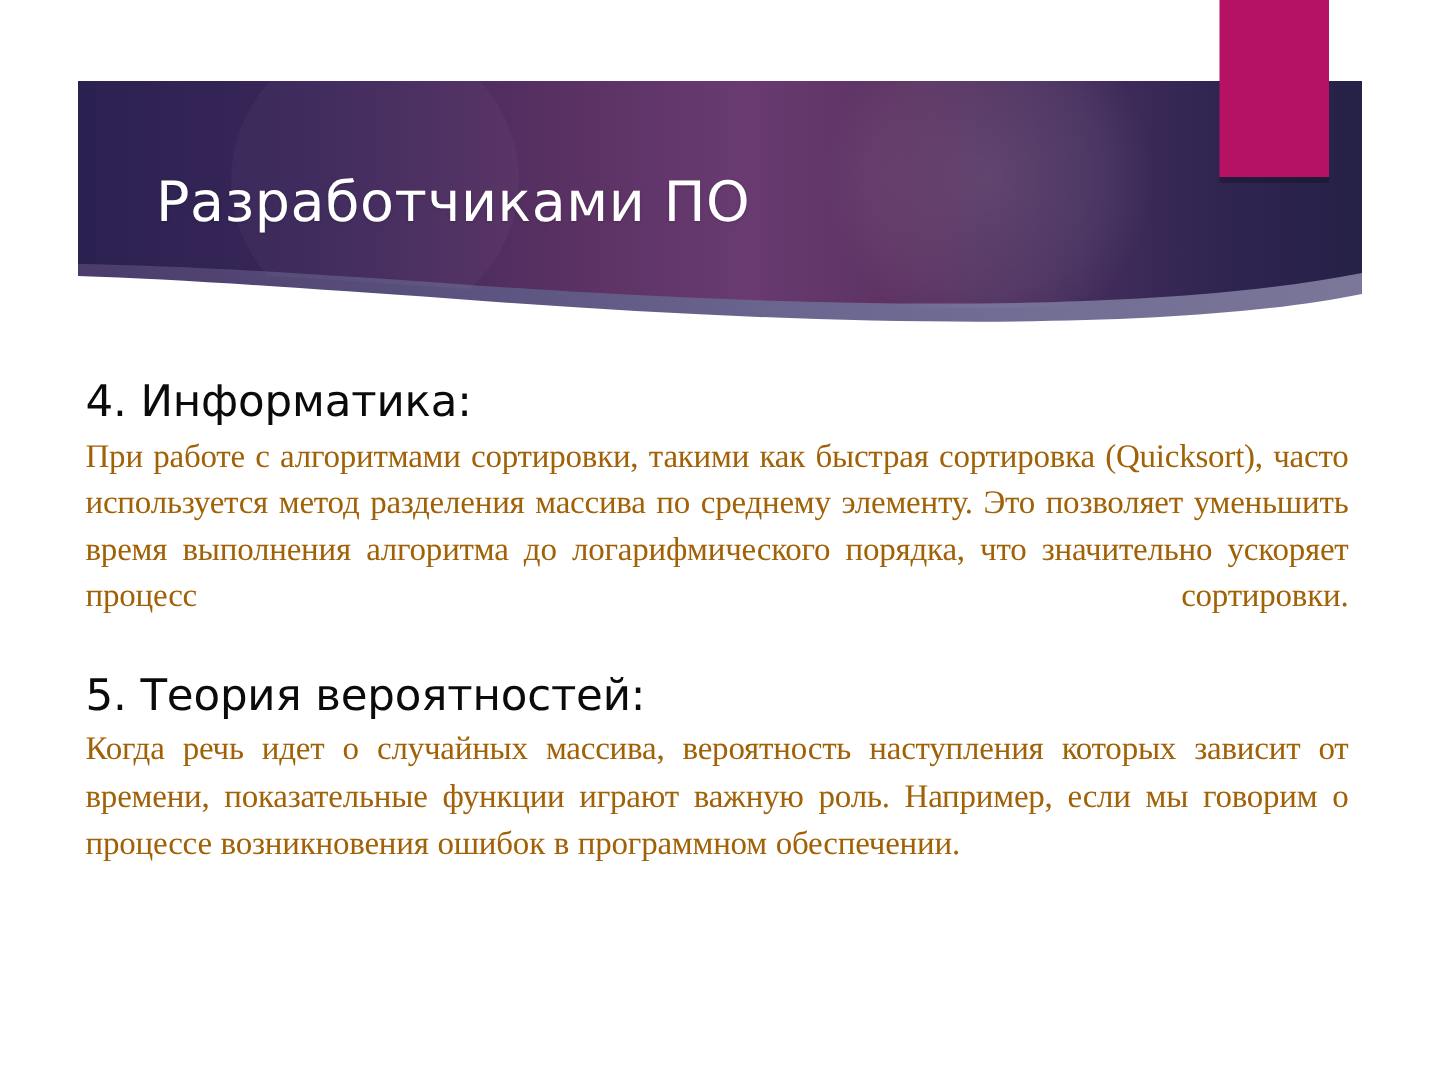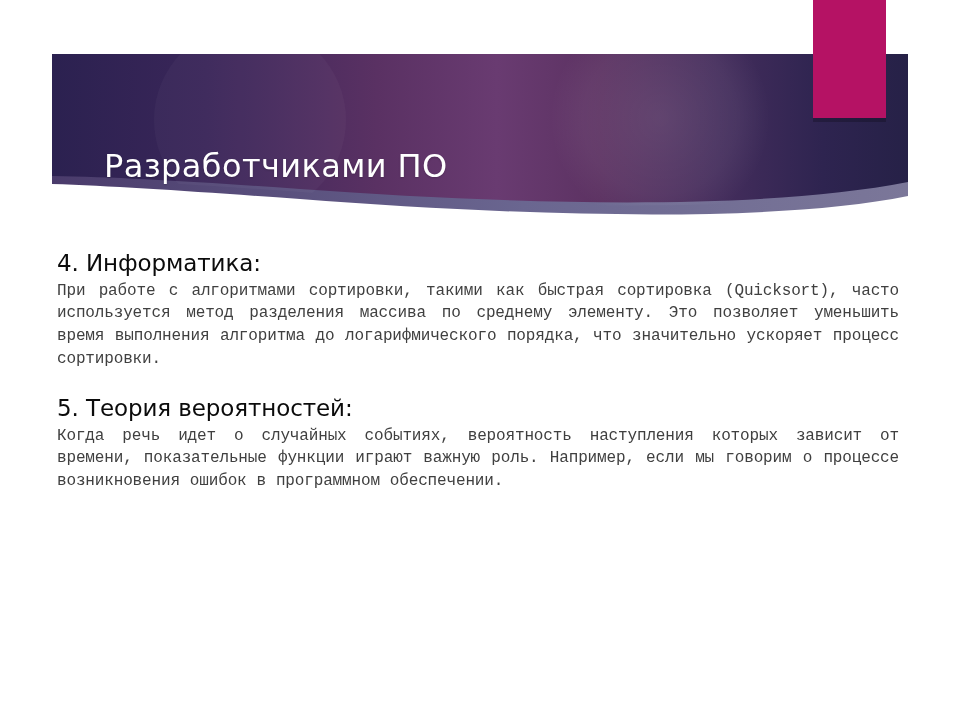--- a/index.html
+++ b/index.html
@@ -41,58 +41,57 @@
   .title {
     position: absolute;
     left: 104px;
     top: 104px;
     width: 700px;
     height: 62px;
     display: flex;
     align-items: center;
     color: #ffffff;
     font-family: "DejaVu Sans", sans-serif;
-    font-size: 32px;
+    font-size: 37px;
     font-weight: 400;
     letter-spacing: 0.4px;
     line-height: 1.05;
     white-space: nowrap;
     text-shadow: 0 1px 2px rgba(0,0,0,0.18);
-    margin-top: 32px;
   }
 
   
   .body-area {
     position: absolute;
     left: 57px;
     top: 248px;
     width: 842px;
   }
 
   .block {
     margin: 0;
   }
   .block + .block {
   }
 
   .lead {
     font-family: "DejaVu Sans", sans-serif;
-    font-size: 23px;
+    font-size: 29px;
     line-height: 1.33;
     color: #0b0b0b;
     text-align: left;
     margin: 0 0 1px 0;
     letter-spacing: -0.1px;
   }
 
   .para {
-    font-family: Liberation Mono, monospace;
-    font-size: 16px;
+    font-family: Liberation Serif, serif;
+    font-size: 22px;
     line-height: 1.42;
-    color: #404040;
+    color: #a16207;
     text-align: justify;
     text-justify: inter-word;
     margin: 0;
     letter-spacing: -0.15px;
     word-spacing: 0.5px;
   }
   .para::after {
     content: "";
     display: inline-block;
     width: 100%;
@@ -159,18 +158,18 @@
 
   <div class="body-area">
 
     <div class="block">
       <div class="lead">4. Информатика:</div>
       <div class="para">При работе с алгоритмами сортировки, такими как быстрая сортировка (Quicksort), часто используется метод разделения массива по среднему элементу. Это позволяет уменьшить время выполнения алгоритма до логарифмического порядка, что значительно ускоряет процесс сортировки.</div>
     </div>
 
     <div class="block">
       <div class="lead">5. Теория вероятностей:</div>
-      <div class="para last">Когда речь идет о случайных событиях, вероятность наступления которых зависит от времени, показательные функции играют важную роль. Например, если мы говорим о процессе возникновения ошибок в программном обеспечении.</div>
+      <div class="para last">Когда речь идет о случайных массива, вероятность наступления которых зависит от времени, показательные функции играют важную роль. Например, если мы говорим о процессе возникновения ошибок в программном обеспечении.</div>
     </div>
 
   </div>
 
 </div>
 
 </body></html>

